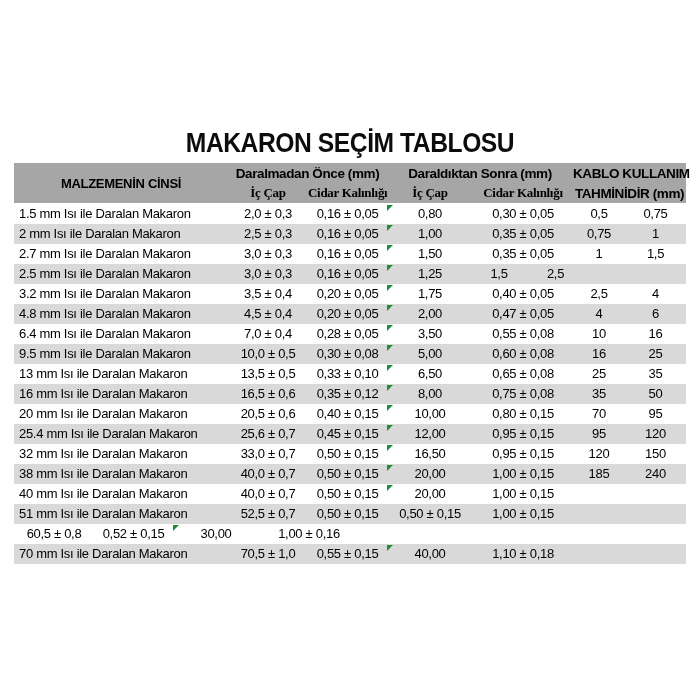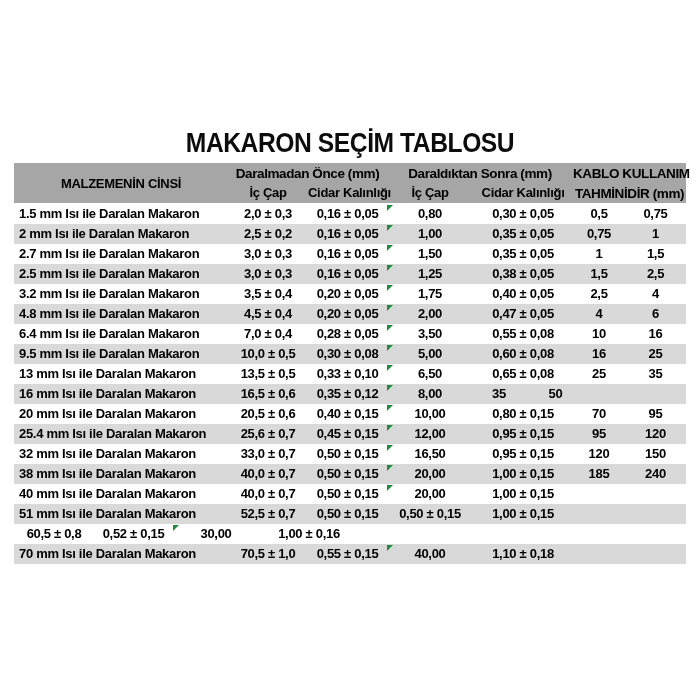--- a/index.html
+++ b/index.html
@@ -61,31 +61,32 @@
     text-align: center;
     white-space: nowrap;
     font-size: 13.5px;
     letter-spacing: -0.4px;
   }
   .th-sub { display: flex; height: 20px; }
   .th-sub .sub {
     line-height: 19px;
     text-align: center;
     white-space: nowrap;
+    font-family: Liberation Serif, serif;
   }
   .g1 .sub-a { width: 80px; }
   .g1 .sub-b { width: 79px; }
   .g2 .sub-a { width: 86px; }
   .g2 .sub-b { width: 100px; }
   .tbody { width: 672px; }
   .row {
     display: flex;
     height: 20px;
     line-height: 20px;
-    font-weight: bold;
+    font-weight: normal;
     font-size: 13px;
     letter-spacing: -0.3px;
     background: var(--row-bg, #ffffff);
   }
   .row.alt { background: var(--row-alt-bg, #d9d9d9); }
   .cell { white-space: nowrap; overflow: visible; }
   .c1 {
     width: 214px;
     padding-left: 5px;
     box-sizing: border-box;
@@ -145,42 +146,41 @@
     <div class="cell c1">1.5 mm Isı ile Daralan Makaron</div>
     <div class="cell c2 num">2,0 ± 0,3</div>
     <div class="cell c3 num">0,16 ± 0,05</div>
     <div class="cell c4 num"><span class="flag"></span><span class="val">0,80</span></div>
     <div class="cell c5 num">0,30 ± 0,05</div>
     <div class="cell c6 num">0,5</div>
     <div class="cell c7 num">0,75</div>
   </div>
         <div class="row alt">
     <div class="cell c1">2 mm Isı ile Daralan Makaron</div>
-    <div class="cell c2 num">2,5 ± 0,2</div>
+    <div class="cell c2 num">2,5 ± 0,3</div>
     <div class="cell c3 num">0,16 ± 0,05</div>
     <div class="cell c4 num"><span class="flag"></span><span class="val">1,00</span></div>
     <div class="cell c5 num">0,35 ± 0,05</div>
     <div class="cell c6 num">0,75</div>
     <div class="cell c7 num">1</div>
   </div>
         <div class="row">
     <div class="cell c1">2.7 mm Isı ile Daralan Makaron</div>
     <div class="cell c2 num">3,0 ± 0,3</div>
     <div class="cell c3 num">0,16 ± 0,05</div>
     <div class="cell c4 num"><span class="flag"></span><span class="val">1,50</span></div>
     <div class="cell c5 num">0,35 ± 0,05</div>
     <div class="cell c6 num">1</div>
     <div class="cell c7 num">1,5</div>
   </div>
         <div class="row alt">
     <div class="cell c1">2.5 mm Isı ile Daralan Makaron</div>
     <div class="cell c2 num">3,0 ± 0,3</div>
     <div class="cell c3 num">0,16 ± 0,05</div>
     <div class="cell c4 num"><span class="flag"></span><span class="val">1,25</span></div>
-    <div class="cell c5 num">0,38 ± 0,05</div>
     <div class="cell c6 num">1,5</div>
     <div class="cell c7 num">2,5</div>
   </div>
         <div class="row">
     <div class="cell c1">3.2 mm Isı ile Daralan Makaron</div>
     <div class="cell c2 num">3,5 ± 0,4</div>
     <div class="cell c3 num">0,20 ± 0,05</div>
     <div class="cell c4 num"><span class="flag"></span><span class="val">1,75</span></div>
     <div class="cell c5 num">0,40 ± 0,05</div>
     <div class="cell c6 num">2,5</div>
@@ -220,20 +220,21 @@
     <div class="cell c4 num"><span class="flag"></span><span class="val">6,50</span></div>
     <div class="cell c5 num">0,65 ± 0,08</div>
     <div class="cell c6 num">25</div>
     <div class="cell c7 num">35</div>
   </div>
         <div class="row alt">
     <div class="cell c1">16 mm Isı ile Daralan Makaron</div>
     <div class="cell c2 num">16,5 ± 0,6</div>
     <div class="cell c3 num">0,35 ± 0,12</div>
     <div class="cell c4 num"><span class="flag"></span><span class="val">8,00</span></div>
+    <div class="cell c5 num">0,75 ± 0,08</div>
     <div class="cell c6 num">35</div>
     <div class="cell c7 num">50</div>
   </div>
         <div class="row">
     <div class="cell c1">20 mm Isı ile Daralan Makaron</div>
     <div class="cell c2 num">20,5 ± 0,6</div>
     <div class="cell c3 num">0,40 ± 0,15</div>
     <div class="cell c4 num"><span class="flag"></span><span class="val">10,00</span></div>
     <div class="cell c5 num">0,80 ± 0,15</div>
     <div class="cell c6 num">70</div>

